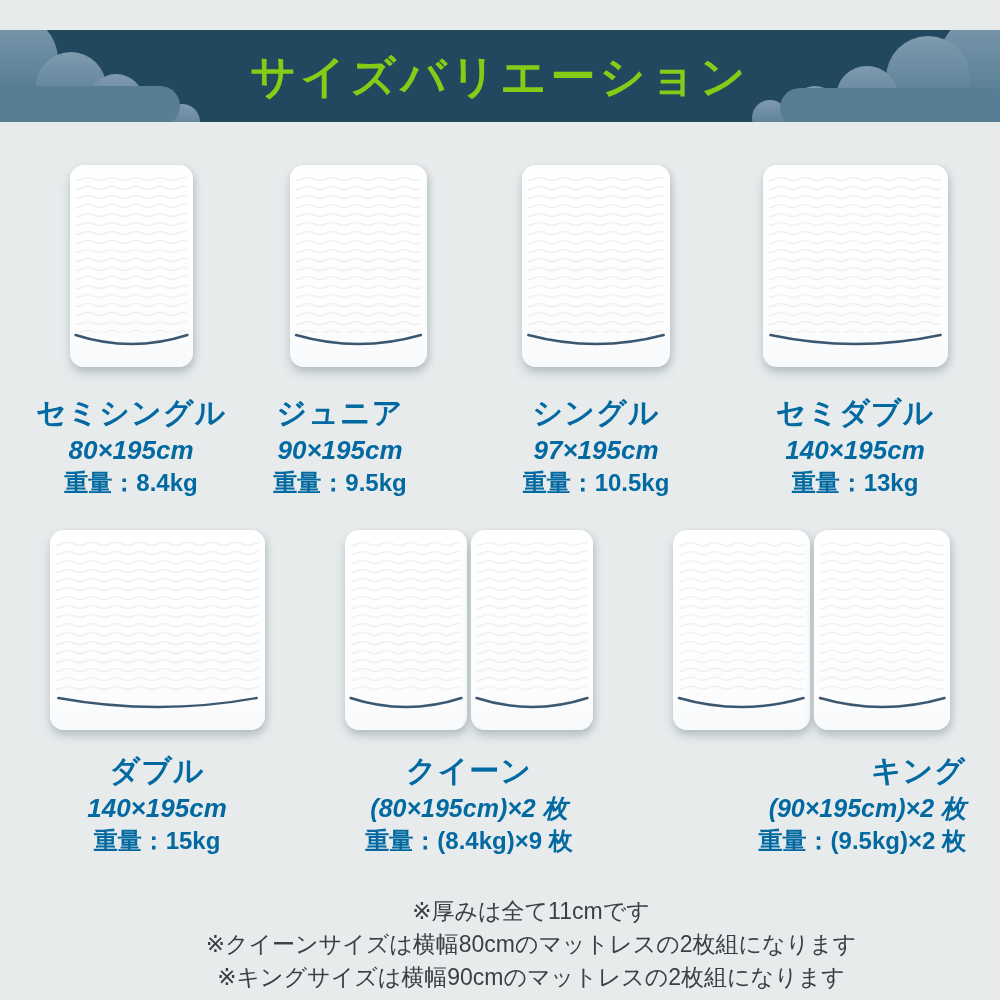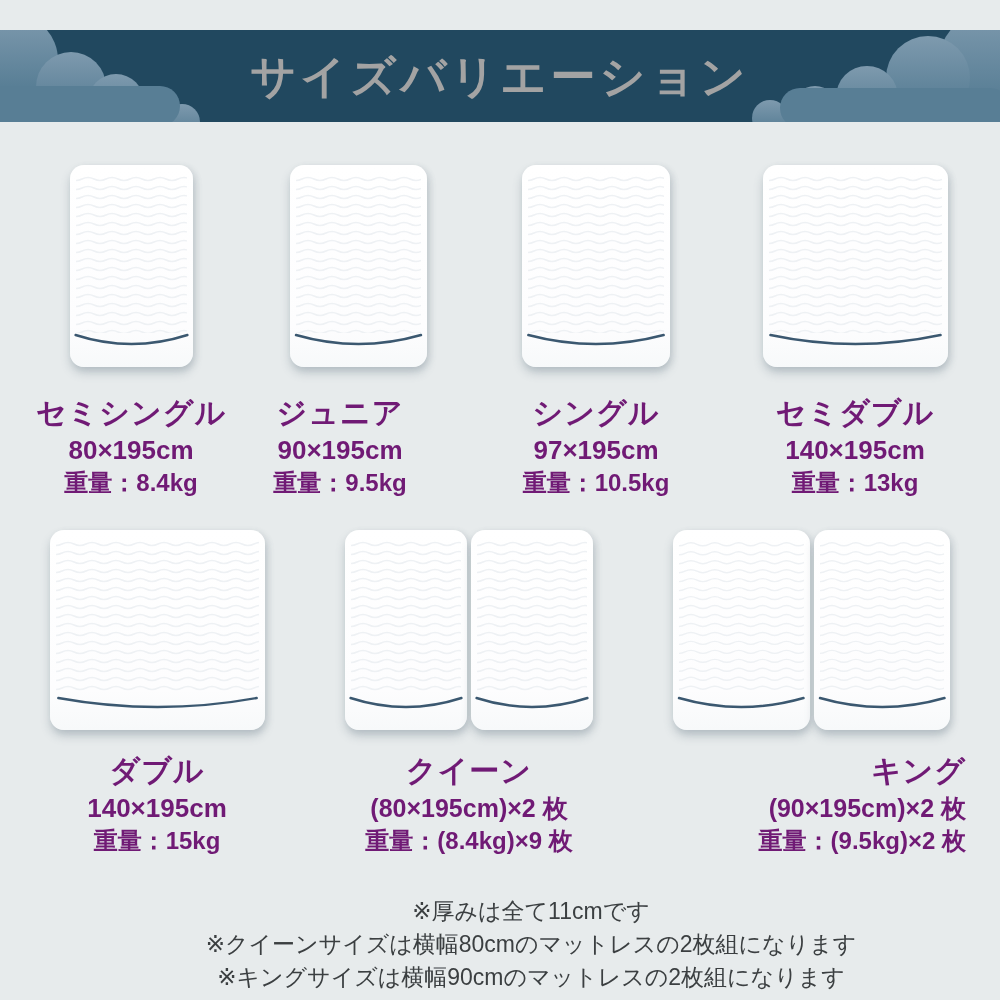--- a/index.html
+++ b/index.html
@@ -2,38 +2,38 @@
 <html><head>
 <meta charset="utf-8">
 <style>
   html,body{margin:0;padding:0;}
   body{font-family:"Liberation Sans","DejaVu Sans",sans-serif;}
   #page{position:relative;width:1000px;height:1000px;background:#e7ebec;overflow:hidden;}
 
   
   #band{position:absolute;left:0;top:30px;width:1000px;height:92px;background:#21485f;overflow:hidden;}
   #band .title{position:relative;z-index:3;width:100%;height:92px;line-height:94px;text-align:center;
-    color:#a3a3a3;font-size:45px;font-weight:700;letter-spacing:4px;}
+    color:#84cc16;font-size:45px;font-weight:700;letter-spacing:4px;}
   .cloud{position:absolute;border-radius:50%;background:linear-gradient(180deg,#7e9aae 0%,#587e95 80%);z-index:1;}
   .cloud-rect{position:absolute;background:#587e95;z-index:1;border-radius:30px;}
 
   
   .mattress{position:absolute;display:flex;gap:4px;}
   .panel{position:relative;flex:1;background:linear-gradient(180deg,#ffffff 0%,#fdfdfe 80%,#f7f9fa 100%);
     border-radius:14px;
     box-shadow:0 6px 10px rgba(96,115,130,.30), 3px 2px 6px rgba(96,115,130,.14);}
   svg.waves{position:absolute;left:6px;right:6px;top:8px;bottom:34px;width:calc(100% - 12px);height:calc(100% - 42px);}
   svg.waves path{fill:none;stroke:#eef1f4;stroke-width:1.4;}
   svg.edge{position:absolute;left:2px;right:2px;bottom:13px;width:calc(100% - 4px);height:22px;}
   svg.edge path{fill:none;stroke:#3b5870;stroke-width:2.4;stroke-linecap:round;vector-effect:non-scaling-stroke;}
 
   
-  .label{position:absolute;text-align:center;color:#701a75;}
+  .label{position:absolute;text-align:center;color:#0369a1;}
   .label .name{font-size:30px;font-weight:700;line-height:36px;letter-spacing:1px;}
-  .label .dims{font-size:26px;font-weight:700;line-height:32px;margin-top:3px;}
+  .label .dims{font-size:26px;font-weight:700;line-height:32px;margin-top:3px;font-style:italic;}
   .label .weight{font-size:24px;font-weight:700;line-height:27px;margin-top:3px;}
 
   
   .m1{left:70px;top:165px;width:123px;height:202px;}
   .m2{left:290px;top:165px;width:137px;height:202px;}
   .m3{left:522px;top:165px;width:148px;height:202px;}
   .m4{left:763px;top:165px;width:185px;height:202px;}
   .m5{left:50px;top:530px;width:215px;height:200px;}
   .m6{left:345px;top:530px;width:248px;height:200px;}
   .m7{left:673px;top:530px;width:277px;height:200px;}

